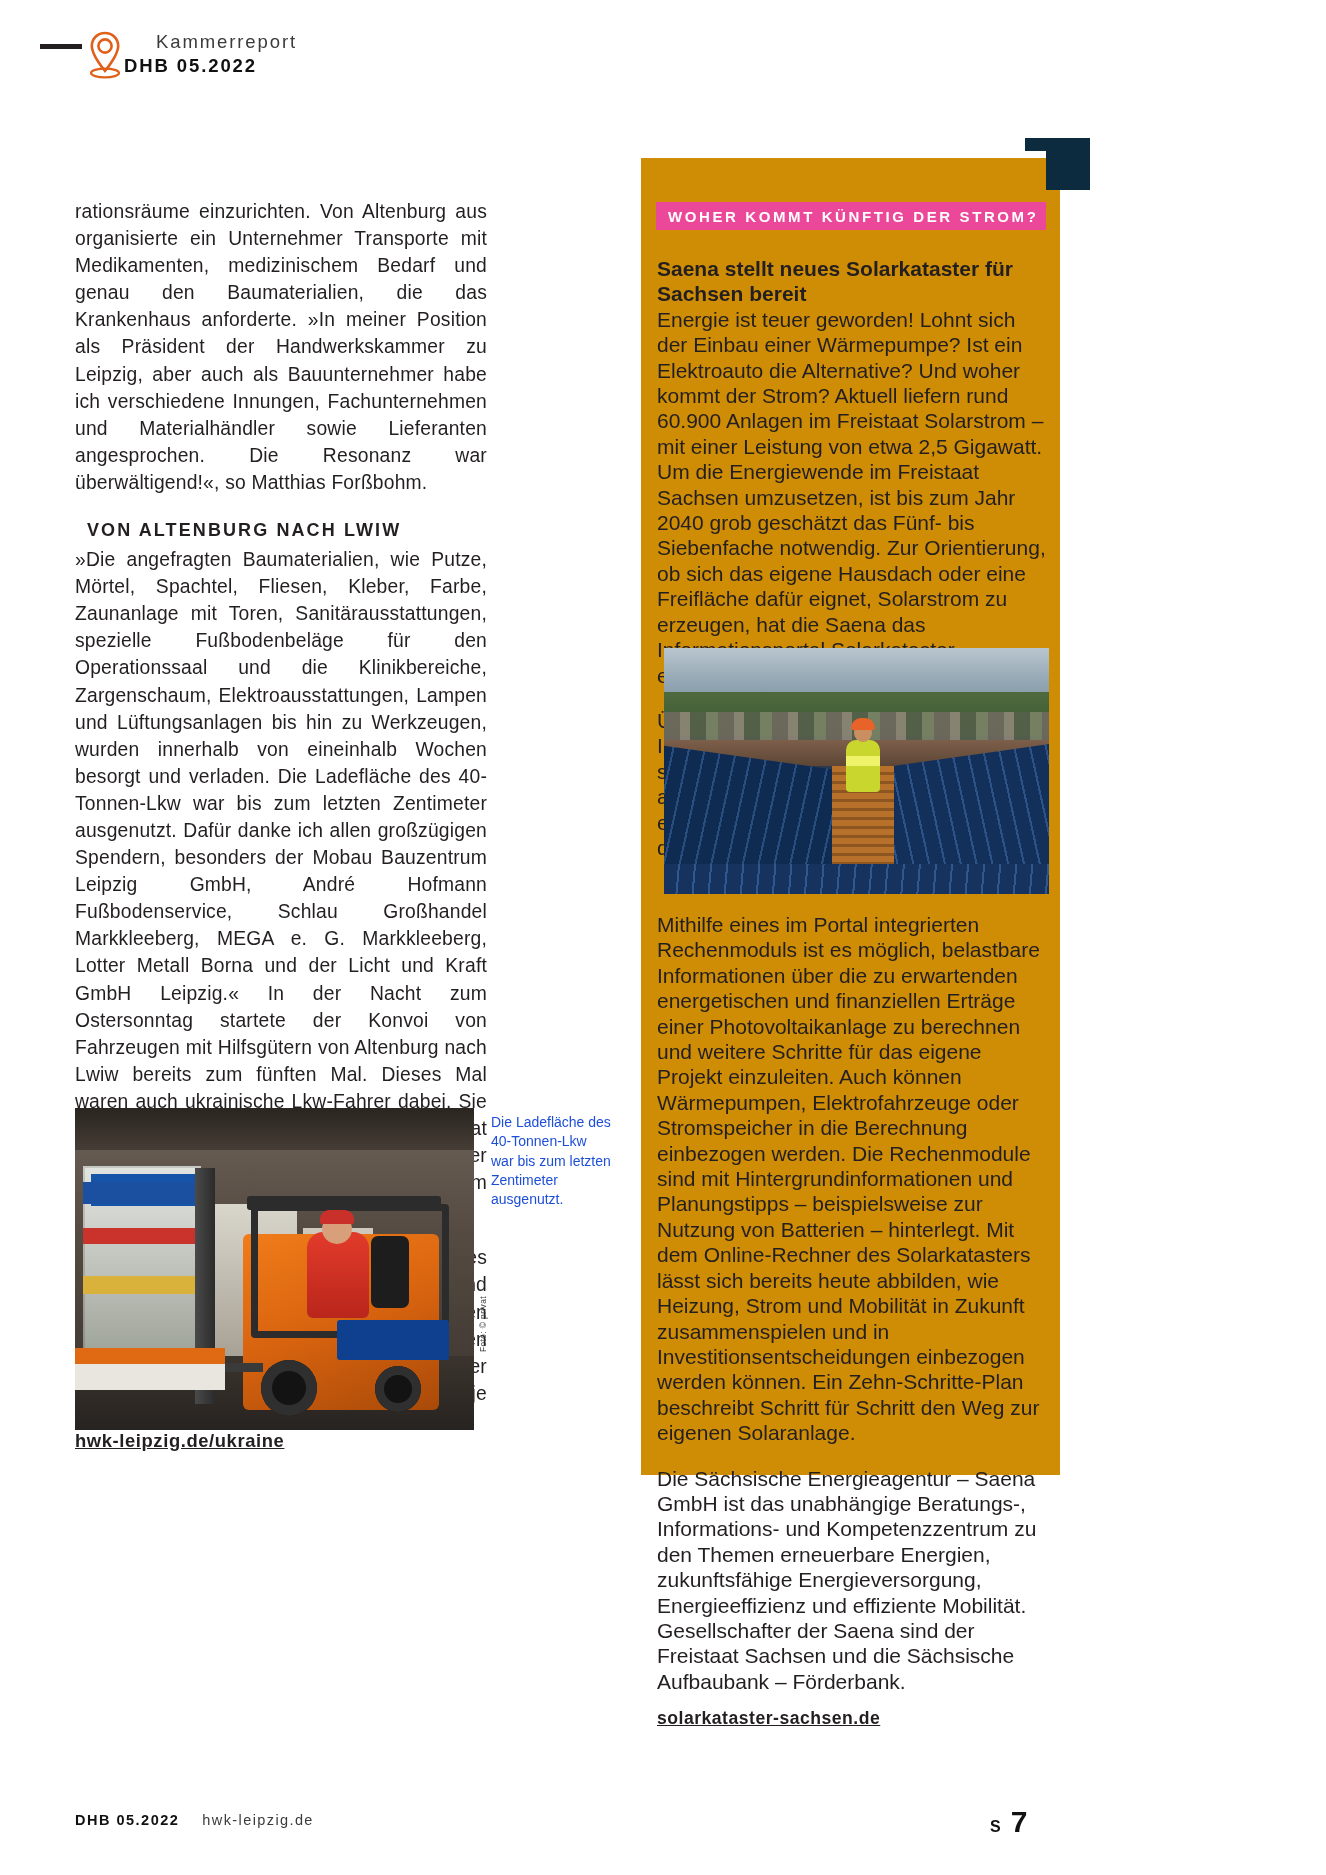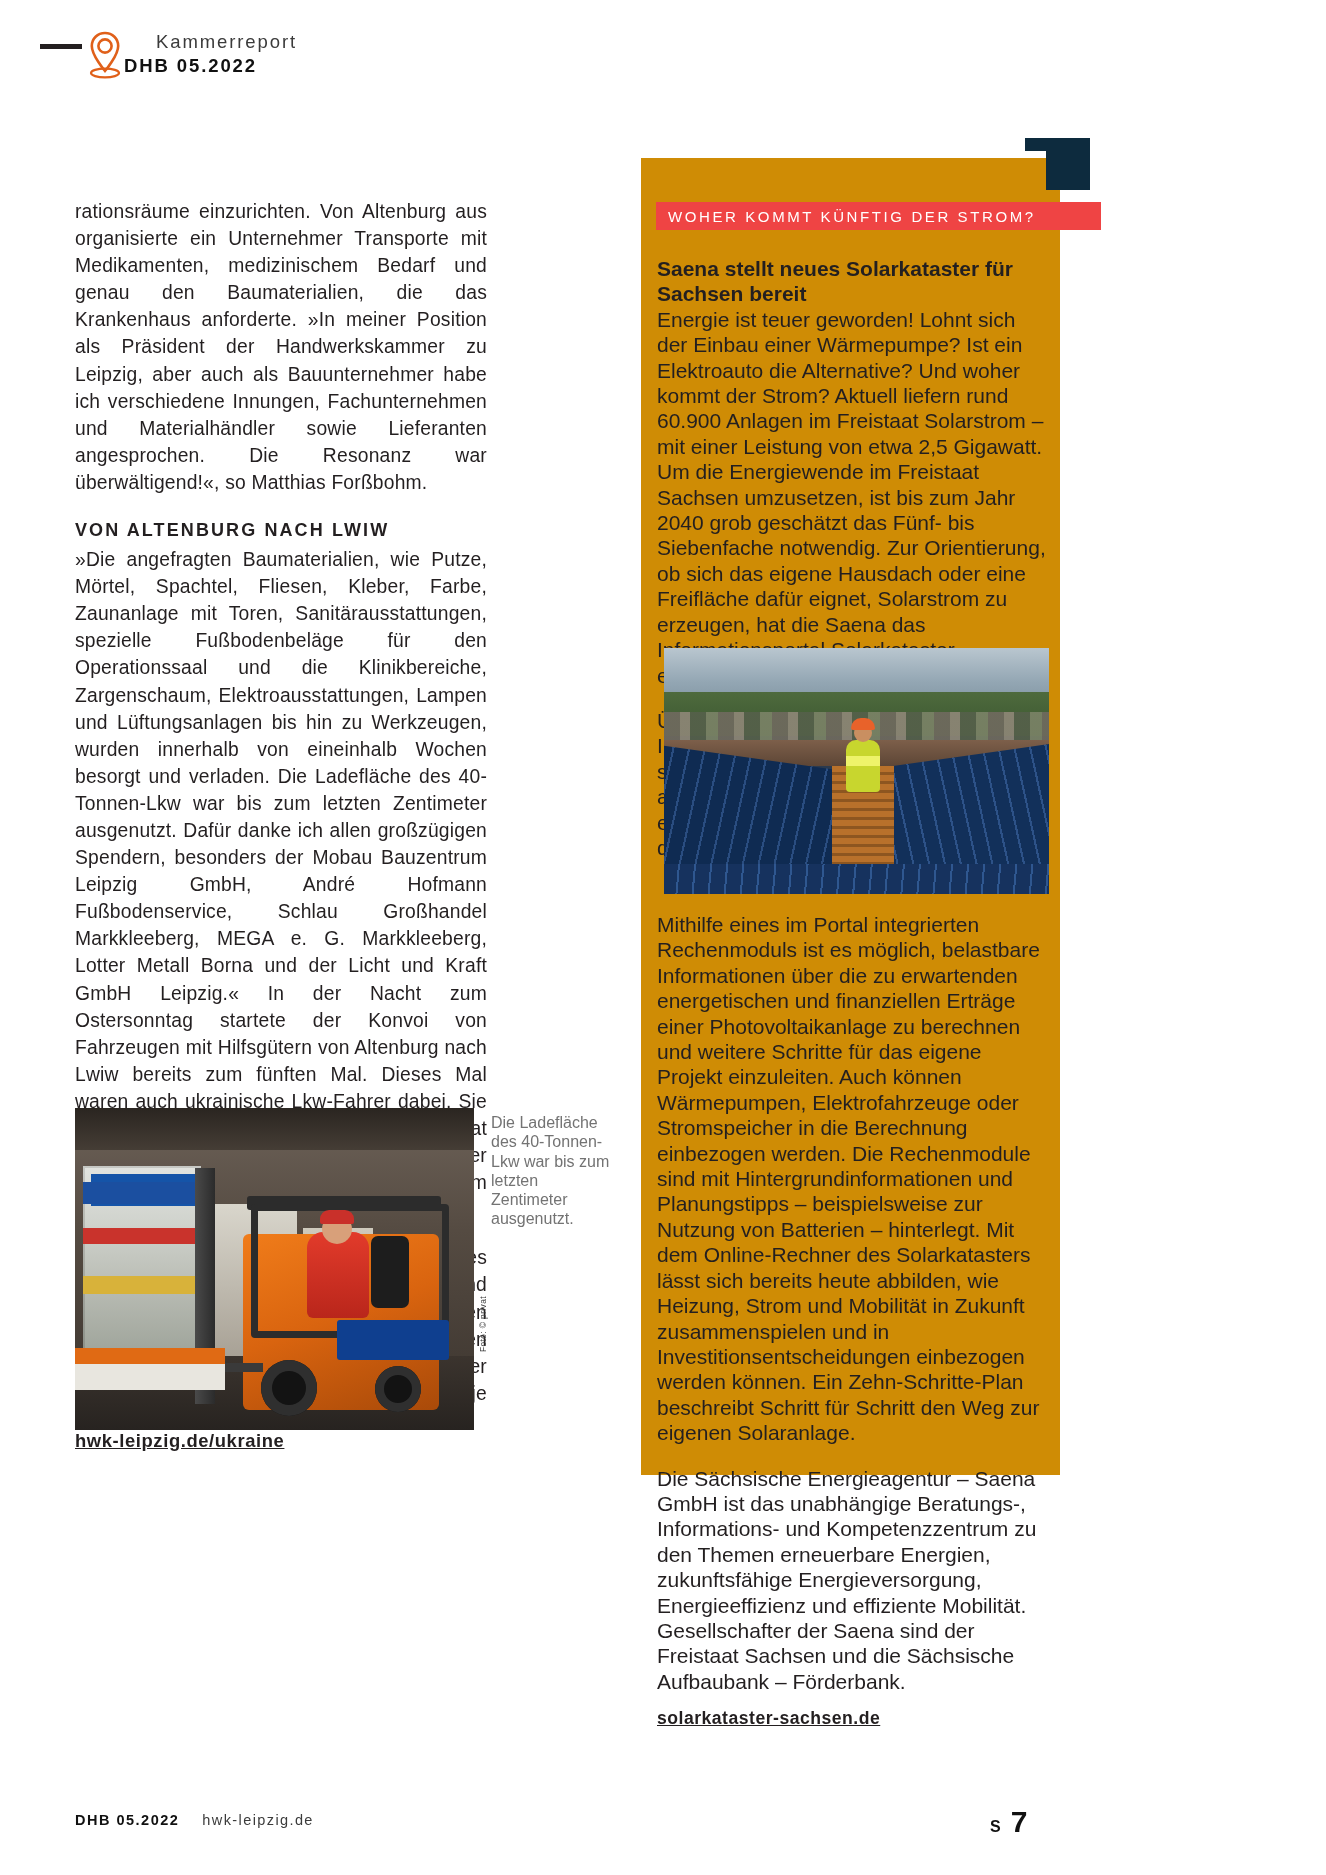--- a/index.html
+++ b/index.html
@@ -75,21 +75,21 @@
     font-size: 19.3px;
     line-height: 27.1px;
     text-align: justify;
     color: #231f20;
     letter-spacing: 0.01em;
     -webkit-hyphens: none;
     hyphens: none;
   }
   .maincol p.tight { margin-bottom: 0; }
   h2.subhead {
-    margin: 0 0 2px 0;
+    margin: 0 0 2px 12px;
     font-size: 18px;
     font-weight: 700;
     letter-spacing: 2.1px;
     color: #231f20;
     line-height: 27px;
   }
   .bold-link {
     font-weight: 700;
     font-size: 18.4px;
     letter-spacing: 0.6px;
@@ -210,23 +210,23 @@
     position:absolute; left:0; bottom:66px; width:150px; height:16px;
     background:#e06a14;
   }
 
   
   .fl-caption {
     position: absolute;
     left: 491px;
     top: 1113px;
     width: 122px;
-    font-size: 16px;
+    font-size: 14px;
     line-height: 19.3px;
-    color: #737373;
+    color: #1d4ed8;
   }
   .credit-vertical-left {
     position: absolute;
     left: 478px;
     top: 1352px;
     font-size: 8.4px;
     color: #3a3a3a;
     transform: rotate(-90deg);
     transform-origin: left top;
     white-space: nowrap;
@@ -256,26 +256,26 @@
     left: -21px;
     top: 0px;
     width: 23px;
     height: 13px;
     background: #0d2b3e;
   }
   .panel-heading {
     position: absolute;
     left: 656px;
     top: 202px;
-    width: 445px;
+    width: 390px;
     height: 28px;
-    background: #ef4444;
+    background: #ec4899;
     color: #ffffff;
     font-size: 15px;
-    font-weight: 400;
+    font-weight: 700;
     letter-spacing: 2.6px;
     display: flex;
     align-items: center;
     padding-left: 12px;
     box-sizing: border-box;
     white-space: nowrap;
   }
   .panel-body {
     position: absolute;
     left: 657px;

